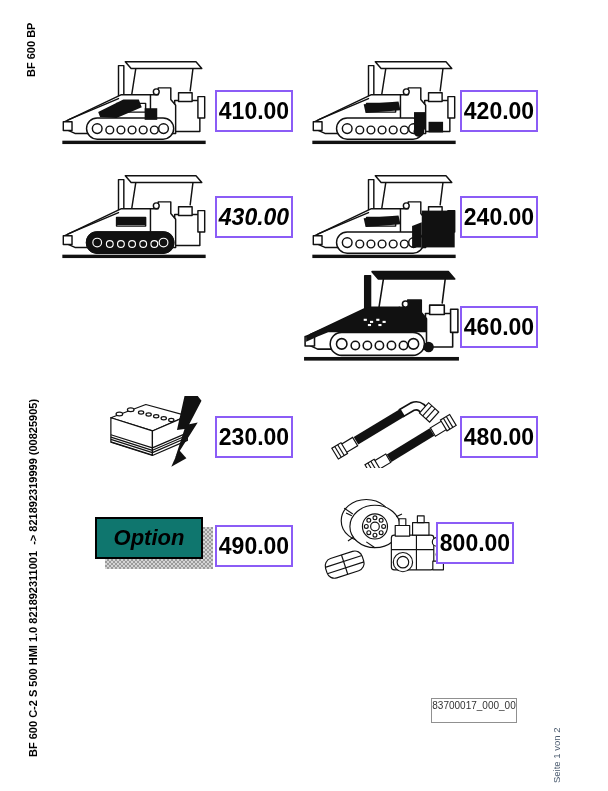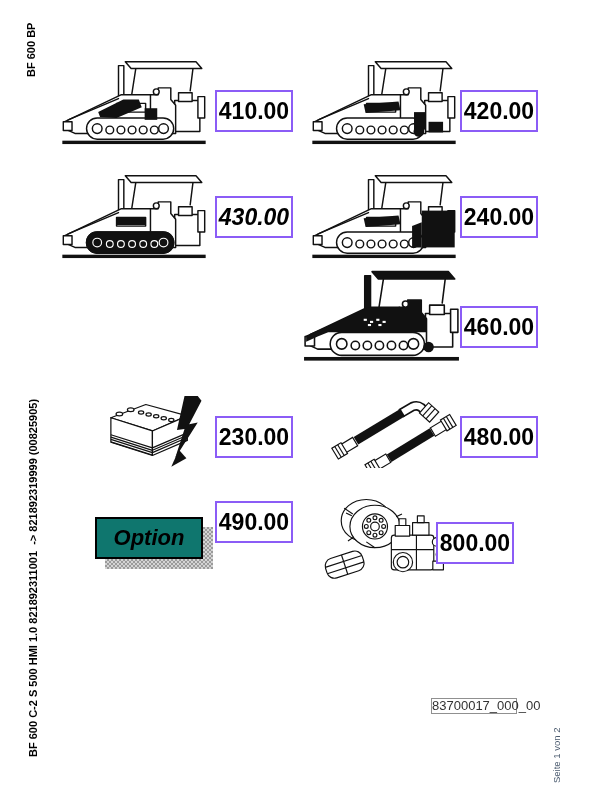--- a/index.html
+++ b/index.html
@@ -25,22 +25,22 @@
   .option-shadow{
     position:absolute;left:10px;top:10px;width:108px;height:42px;
     background:conic-gradient(#9b9b9b 25%,#d4d4d4 0 50%,#9b9b9b 0 75%,#d4d4d4 0) 0 0/4px 4px;
   }
   .option-box{
     position:absolute;left:0;top:0;width:108px;height:42px;background:#0f766e;
     border:2.5px solid #000;box-sizing:border-box;display:flex;align-items:center;
     justify-content:center;font-size:22px;font-weight:bold;font-style:italic;color:#000;
   }
   .doc-code{
-    position:absolute;left:431px;top:698px;width:86px;height:16px;
-    border:1px solid #909090;box-sizing:border-box;font-size:13px;color:#333;
+    position:absolute;left:431px;top:698px;width:86px;height:25px;
+    border:1px solid #909090;box-sizing:border-box;font-size:10px;color:#333;
     text-align:center;line-height:13px;
   }
   svg{display:block;}
 </style>
 </head>
 <body>
 
 <div class="page">
 
   <svg width="0" height="0" style="position:absolute" aria-hidden="true">
@@ -221,21 +221,21 @@
   <div class="label-box" style="left:460px;top:416px;">
     <span>480.00</span>
   </div>
 
   <div class="option-wrap">
     <div class="option-shadow"></div>
     <div class="option-box">
       <span>Option</span>
     </div>
   </div>
-  <div class="label-box" style="left:215px;top:501px;">
+  <div class="label-box" style="left:215px;top:525px;">
     <span>490.00</span>
   </div>
 
   <div class="figure" style="left:320px;top:490px;">
     <svg width="135" height="98" viewBox="0 0 140 100">
       <g stroke="#111" stroke-width="1.2" fill="#fff" stroke-linejoin="round">
         <ellipse cx="48" cy="31" rx="26" ry="22"></ellipse>
         <ellipse cx="57" cy="37" rx="26" ry="22"></ellipse>
         <line x1="25" y1="18" x2="34" y2="24"></line>
         <line x1="48" y1="53" x2="57" y2="59"></line>

